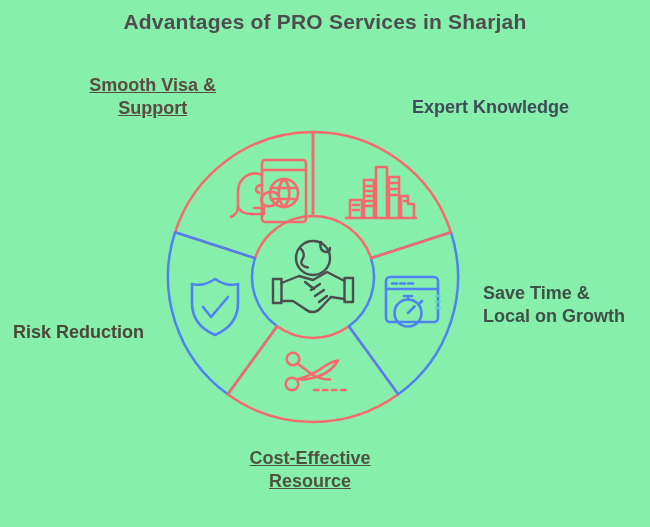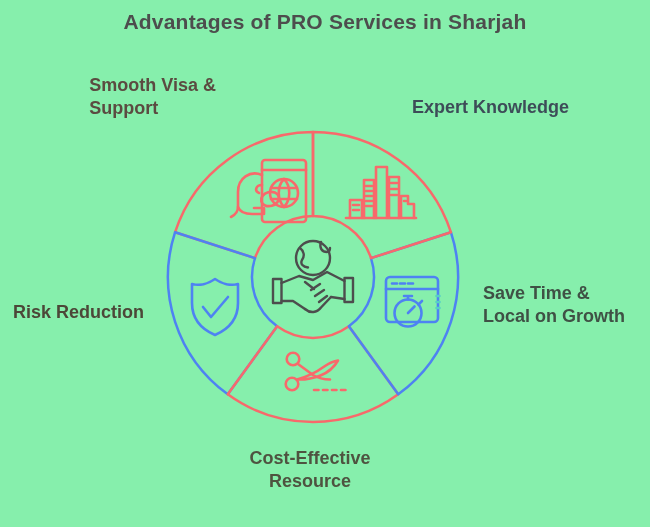--- a/index.html
+++ b/index.html
@@ -8,25 +8,25 @@
     font-family:"Liberation Sans", sans-serif; overflow:hidden;
   }
   .page-title {
     position:absolute; top:10px; left:0; width:100%;
     text-align:center; font-size:21px; font-weight:700; letter-spacing:.2px;
   }
   .label {
     position:absolute; font-size:18px; font-weight:700; line-height:23px;
     white-space:nowrap;
   }
-  #label-smooth { top:74px;  right:434px; text-align:left; }
+  #label-smooth { top:74px;  right:434px; text-align:center;text-decoration:underline; }
   #label-expert { top:96px;  left:412px;  text-align:left; }
   #label-risk   { top:301px; left:13px;   text-align:left; }
   #label-save   { top:282px; left:483px;  text-align:left; }
-  #label-cost   { top:447px; left:170px;  width:280px; text-align:center; white-space:normal; }
+  #label-cost   { top:447px; left:170px;  width:280px; text-align:center; white-space:normal;text-decoration:underline; }
   svg.wheel { position:absolute; top:0; left:0; }
   .icon * {
     stroke:currentColor; fill:none;
     stroke-width:2.6; stroke-linecap:round; stroke-linejoin:round;
   }
   .icon-center * { stroke-width:2.4; }
   #segments path { fill:none; }
 </style>
 </head>
 <body>
@@ -111,21 +111,21 @@
 
   <div class="label" id="label-smooth" style="color: rgb(91, 75, 65);">
     <div>Smooth Visa &amp;</div>
     <div>Support</div>
   </div>
 
   <div class="label" id="label-expert" style="color: rgb(61, 76, 88);">
     <div>Expert Knowledge</div>
   </div>
 
-  <div class="label" id="label-risk" style="color: rgb(76, 71, 56);">
+  <div class="label" id="label-risk" style="color: rgb(76, 71, 56); margin-top: 20px;">
     <div>Risk Reduction</div>
   </div>
 
   <div class="label" id="label-save" style="color: rgb(63, 81, 69);">
     <div>Save Time &amp;</div>
     <div>Local on Growth</div>
   </div>
 
   <div class="label" id="label-cost" style="color: rgb(78, 83, 64);">
     <div>Cost-Effective</div>

